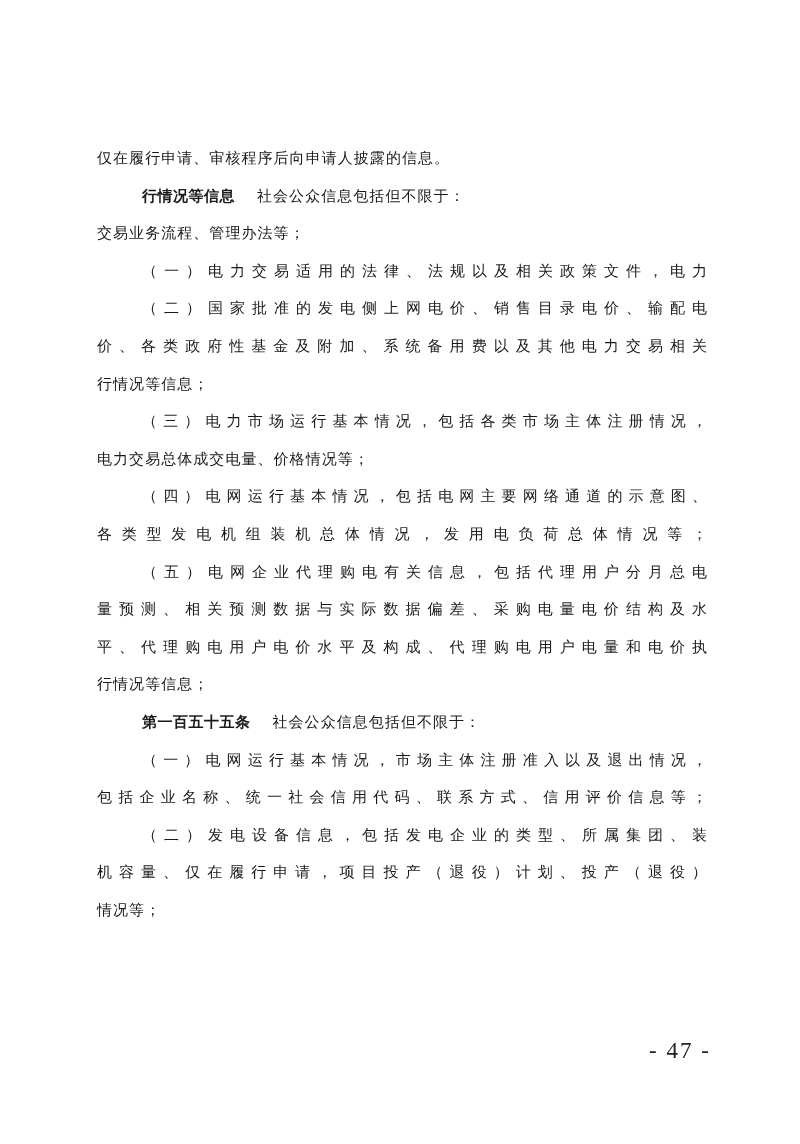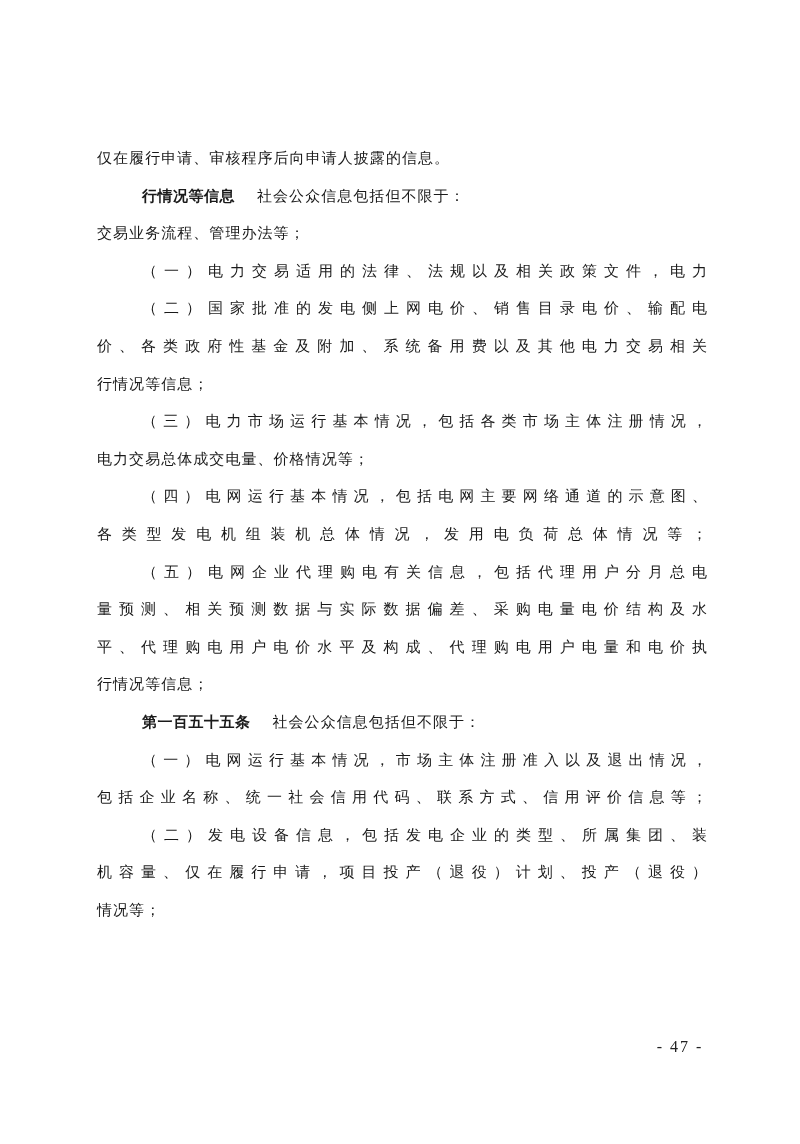--- a/index.html
+++ b/index.html
@@ -44,21 +44,21 @@
   .gap {
     display: inline-block;
     width: 22px;
   }
   .page-number {
     position: absolute;
     left: 640px;
     top: 1038px;
     width: 80px;
     font-family: "Liberation Serif", "DejaVu Serif", serif;
-    font-size: 16px;
+    font-size: 23px;
     color: #222;
     text-align: center;
     letter-spacing: 2px;
   }
 </style>
 </head>
 <body>
 
 <div class="page">
   <div class="line">仅在履行申请、审核程序后向申请人披露的信息。</div>

